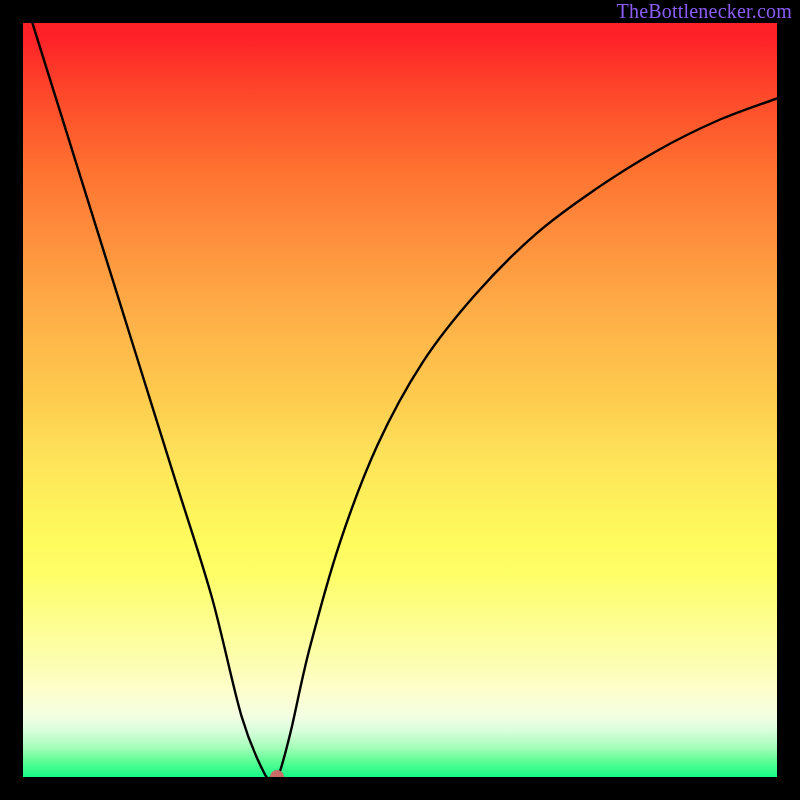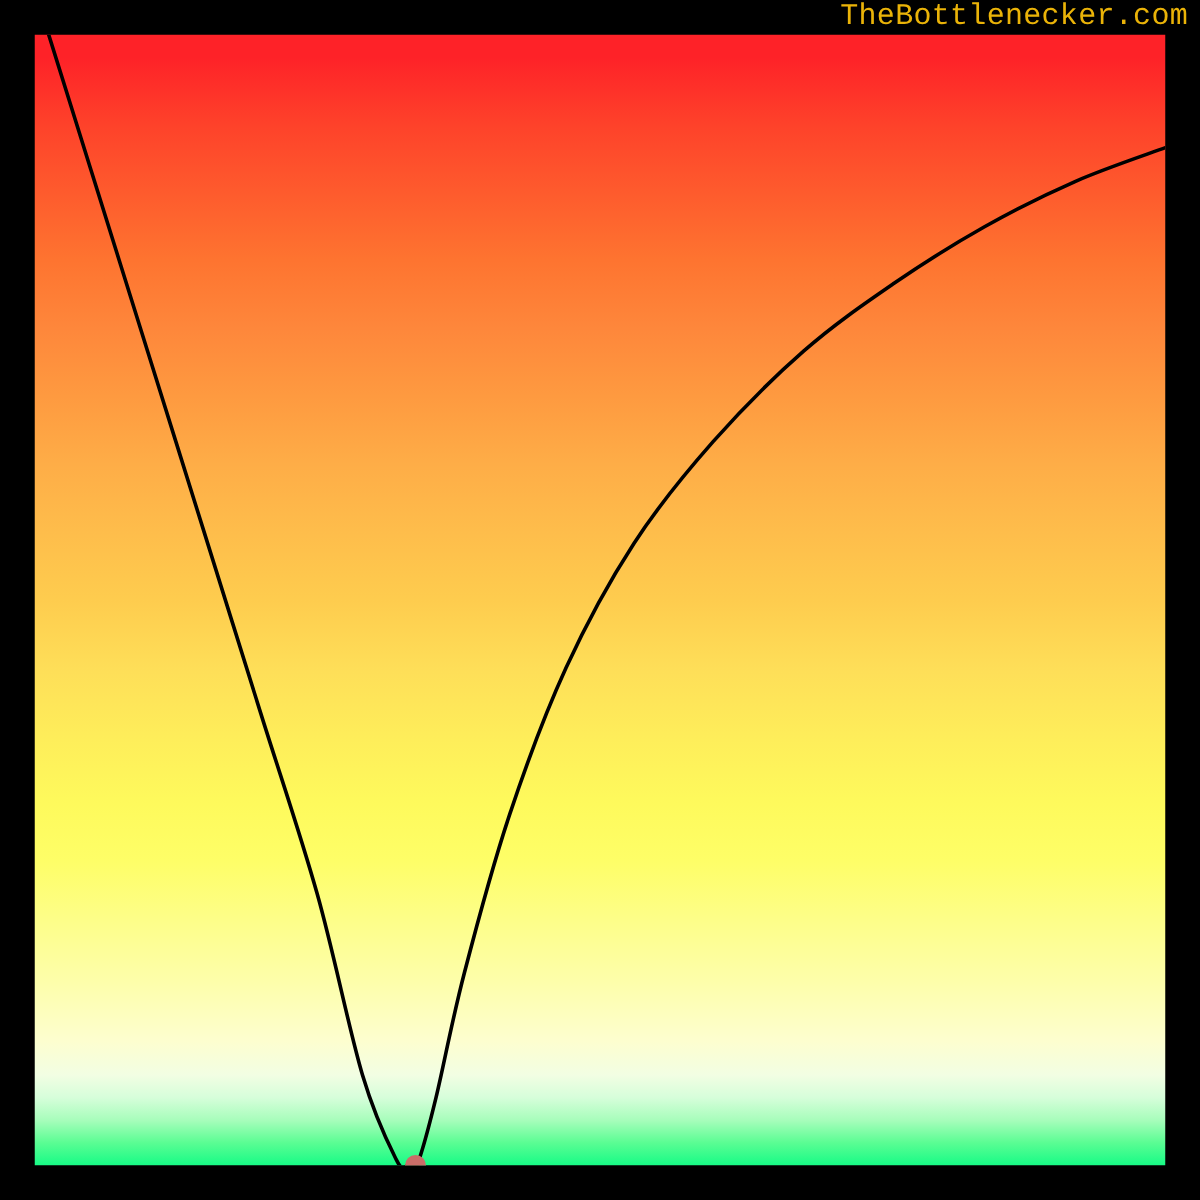--- a/index.html
+++ b/index.html
@@ -13,26 +13,26 @@
   #stage {
     position: relative;
     width: 800px;
     height: 800px;
     background: #000;
   }
   #watermark {
     position: absolute;
     top: 0;
     right: 8px;
-    color: #eab308;
+    color: #8b5cf6;
     font-size: 20px;
     font-weight: 500;
     letter-spacing: 0.2px;
     z-index: 50;
-    font-family: Liberation Mono, monospace;
+    font-family: Liberation Serif, serif;
   }
   #plot-frame {
     position: absolute;
     left: 23px;
     top: 23px;
     width: 754px;
     height: 754px;
     overflow: hidden;
     z-index: 10;
   }

